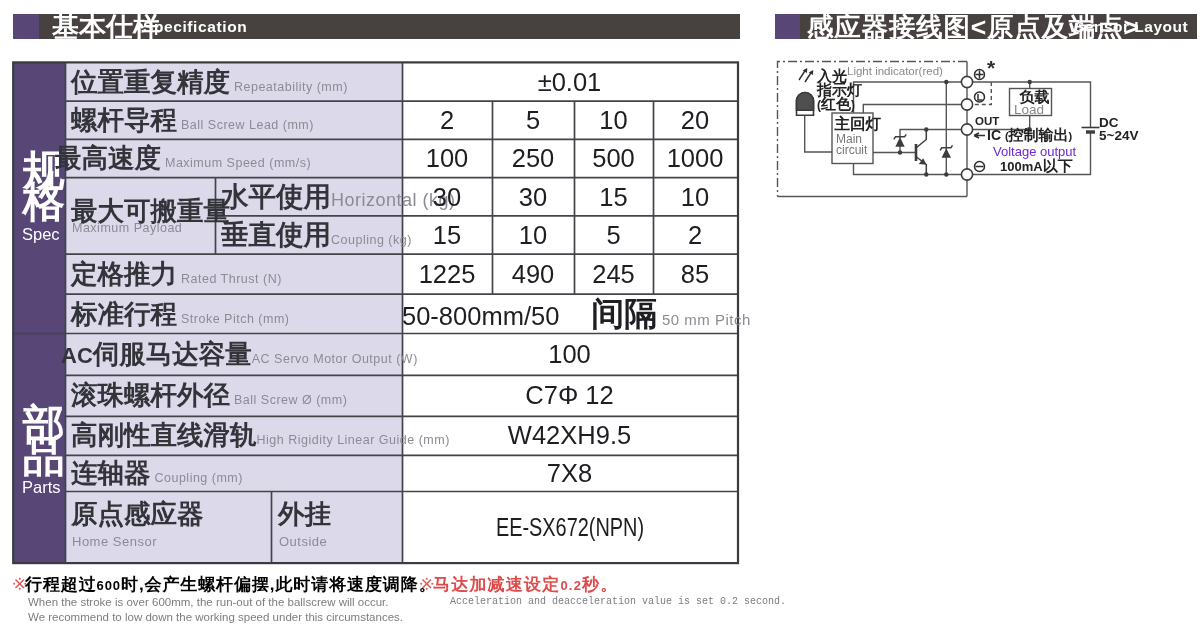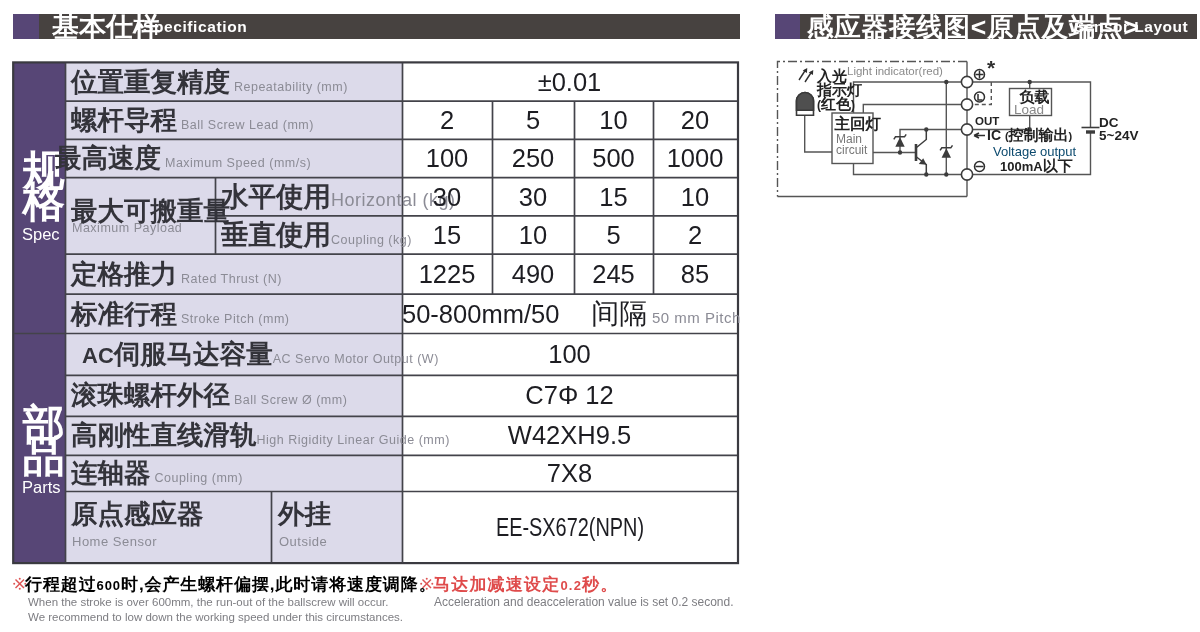--- a/index.html
+++ b/index.html
@@ -212,21 +212,21 @@
   <div class="t en" style="left:72px;top:221px;">Maximum Payload</div>
 
   <div class="t zh" style="left:221px;top:182px;font-size:27.5px;">水平使用<span class="en" style="font-size:18px;">Horizontal (kg)</span></div>
 
   <div class="t zh" style="left:221px;top:220px;font-size:27.5px;">垂直使用<span class="en" style="font-size:12.5px;">Coupling (kg)</span></div>
 
   <div class="t zh" style="left:71px;top:259px;">定格推力<span class="en">&nbsp;Rated Thrust (N)</span></div>
 
   <div class="t zh" style="left:71px;top:299px;">标准行程<span class="en">&nbsp;Stroke Pitch (mm)</span></div>
 
-  <div class="t zh" style="left:82px;top:339px;"><span style="font-size:22px;">AC</span>伺服马达容量<span class="en">AC Servo Motor Output (W)</span></div>
+  <div class="t zh" style="left:61px;top:339px;"><span style="font-size:22px;">AC</span>伺服马达容量<span class="en">AC Servo Motor Output (W)</span></div>
 
   <div class="t zh" style="left:71px;top:380px;">滚珠螺杆外径<span class="en">&nbsp;Ball Screw Ø (mm)</span></div>
 
   <div class="t zh" style="left:71px;top:420px;">高刚性直线滑轨<span class="en">High Rigidity Linear Guide (mm)</span></div>
 
   <div class="t zh" style="left:71px;top:458px;">连轴器<span class="en">&nbsp;Coupling (mm)</span></div>
 
   <div class="t zh" style="left:71px;top:499px;">原点感应器</div>
   <div class="t en" style="left:72px;top:534px;font-size:13px;">Home Sensor</div>
 
@@ -253,59 +253,59 @@
   <div class="t val" style="left:402px;top:220px;width:90px;">15</div>
   <div class="t val" style="left:492px;top:220px;width:82px;">10</div>
   <div class="t val" style="left:574px;top:220px;width:79px;">5</div>
   <div class="t val" style="left:653px;top:220px;width:84px;">2</div>
 
   <div class="t val" style="left:402px;top:259px;width:90px;">1225</div>
   <div class="t val" style="left:492px;top:259px;width:82px;">490</div>
   <div class="t val" style="left:574px;top:259px;width:79px;">245</div>
   <div class="t val" style="left:653px;top:259px;width:84px;">85</div>
 
-  <div class="t val" style="left:402px;top:299px;width:335px;">50-800mm/50<span style="font-weight:normal;font-size:28px;padding-left:32px;">间隔</span><span class="en" style="font-size:15px;">&nbsp;50 mm Pitch</span></div>
+  <div class="t val" style="left:402px;top:299px;width:335px;">50-800mm/50<span style="font-weight:bold;font-size:33px;padding-left:32px;">间隔</span><span class="en" style="font-size:15px;">&nbsp;50 mm Pitch</span></div>
 
   <div class="t val" style="left:402px;top:339px;width:335px;">100</div>
 
   <div class="t val" style="left:402px;top:380px;width:335px;">C7Φ 12</div>
 
   <div class="t val" style="left:402px;top:420px;width:335px;">W42XH9.5</div>
 
   <div class="t val" style="left:402px;top:458px;width:335px;">7X8</div>
 
   <div class="t val" style="left:402px;top:512px;width:335px;"><span style="display:inline-block;transform:scaleX(0.78);transform-origin:50% 50%;">EE-SX672(NPN)</span></div>
 
   <div class="t" style="left:25px;top:578px;font-size:17px;letter-spacing:0.9px;font-weight:bold;color:#000000;line-height:14px;">行程超过<span style="font-size:13px;">600</span>时,会产生螺杆偏摆,此时请将速度调降。</div>
 
   <div class="t" style="left:28px;top:595px;font-size:11.5px;color:#7d7d82;line-height:14px;">When the stroke is over 600mm, the run-out of the ballscrew will occur.</div>
 
   <div class="t" style="left:28px;top:610px;font-size:11.5px;color:#7d7d82;line-height:14px;">We recommend to low down the working speed under this circumstances.</div>
 
   <div class="t" style="left:433px;top:578px;font-size:17px;font-weight:bold;color:#df4b4b;line-height:14px;letter-spacing:1.2px;">马达加减速设定<span style="font-size:13px;">0.2</span>秒。</div>
 
-  <div class="t" style="left:434px;top:595px;font-size:12px;color:#7d7d82;line-height:14px;">Acceleration and deacceleration value is set 0.2 second.</div>
+  <div class="t" style="left:450px;top:595px;font-size:10px;color:#7d7d82;line-height:14px;font-family:Liberation Mono, monospace;">Acceleration and deacceleration value is set 0.2 second.</div>
 
   <div class="t" style="left:847px;top:64px;font-size:11.5px;color:#8a8a8a;line-height:14px;">Light indicator(red)</div>
 
   <div class="t" style="left:817px;top:70px;font-size:15px;font-weight:bold;color:#222;line-height:12px;">入光</div>
   <div class="t" style="left:817px;top:84px;font-size:15px;font-weight:bold;color:#222;line-height:12px;">指示灯</div>
   <div class="t" style="left:817px;top:98px;font-size:15px;font-weight:bold;color:#222;line-height:12px;"><span style="font-size:12px;">(</span>红色<span style="font-size:12px;">)</span></div>
 
   <div class="t" style="left:834.5px;top:119px;font-size:15.5px;font-weight:bold;color:#222;line-height:10px;">主回灯</div>
   <div class="t" style="left:836px;top:134px;font-size:12px;color:#777;line-height:11px;">Main</div>
   <div class="t" style="left:836px;top:144.5px;font-size:12px;color:#777;line-height:11px;">circuit</div>
 
   <div class="t" style="left:1019.5px;top:92px;font-size:15px;font-weight:bold;color:#222;line-height:10px;">负载</div>
   <div class="t" style="left:1014px;top:104px;font-size:13.5px;color:#888;line-height:11px;">Load</div>
 
   <div class="t" style="left:975px;top:115px;font-size:11.5px;font-weight:bold;color:#222;line-height:13px;">OUT</div>
 
   <div class="t" style="left:987px;top:128px;font-size:14px;font-weight:bold;color:#222;line-height:14px;">IC <span style="font-size:11px;">(</span><span style="font-size:15px;">控制输出</span><span style="font-size:11px;">)</span></div>
 
-  <div class="t" style="left:993px;top:144px;font-size:13px;color:#0c4a6e;line-height:15px;">Voltage output</div>
+  <div class="t" style="left:993px;top:144px;font-size:13px;color:#6d28d9;line-height:15px;">Voltage output</div>
 
   <div class="t" style="left:1000px;top:158px;font-size:13px;font-weight:bold;color:#222;line-height:15px;">100mA<span style="font-size:15px;">以下</span></div>
 
   <div class="t" style="left:1099px;top:116px;font-size:13.5px;font-weight:bold;color:#222;line-height:13px;">DC</div>
   <div class="t" style="left:1099px;top:129px;font-size:13.5px;font-weight:bold;color:#222;line-height:13px;">5~24V</div>
 
 </div>
 
 </body></html>

